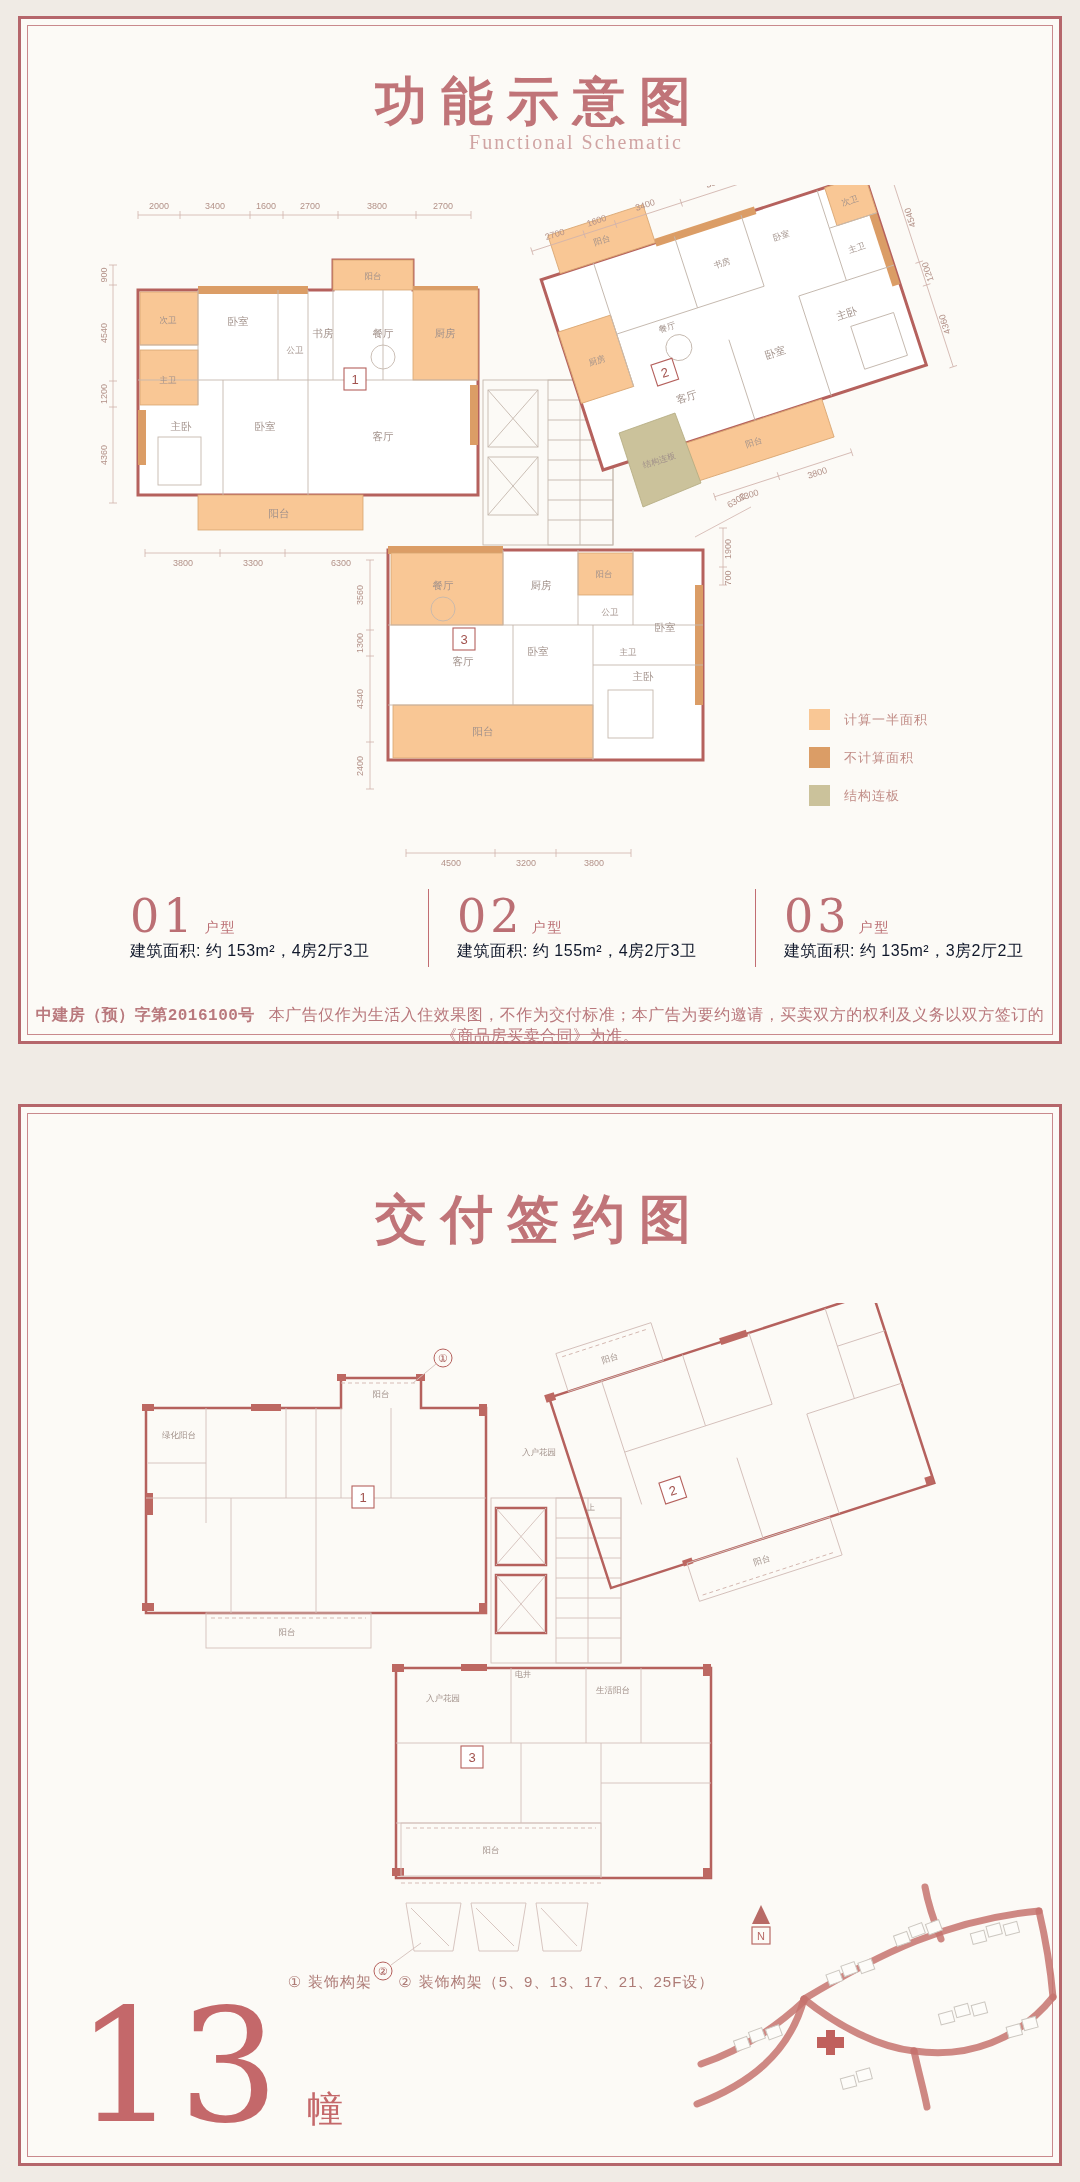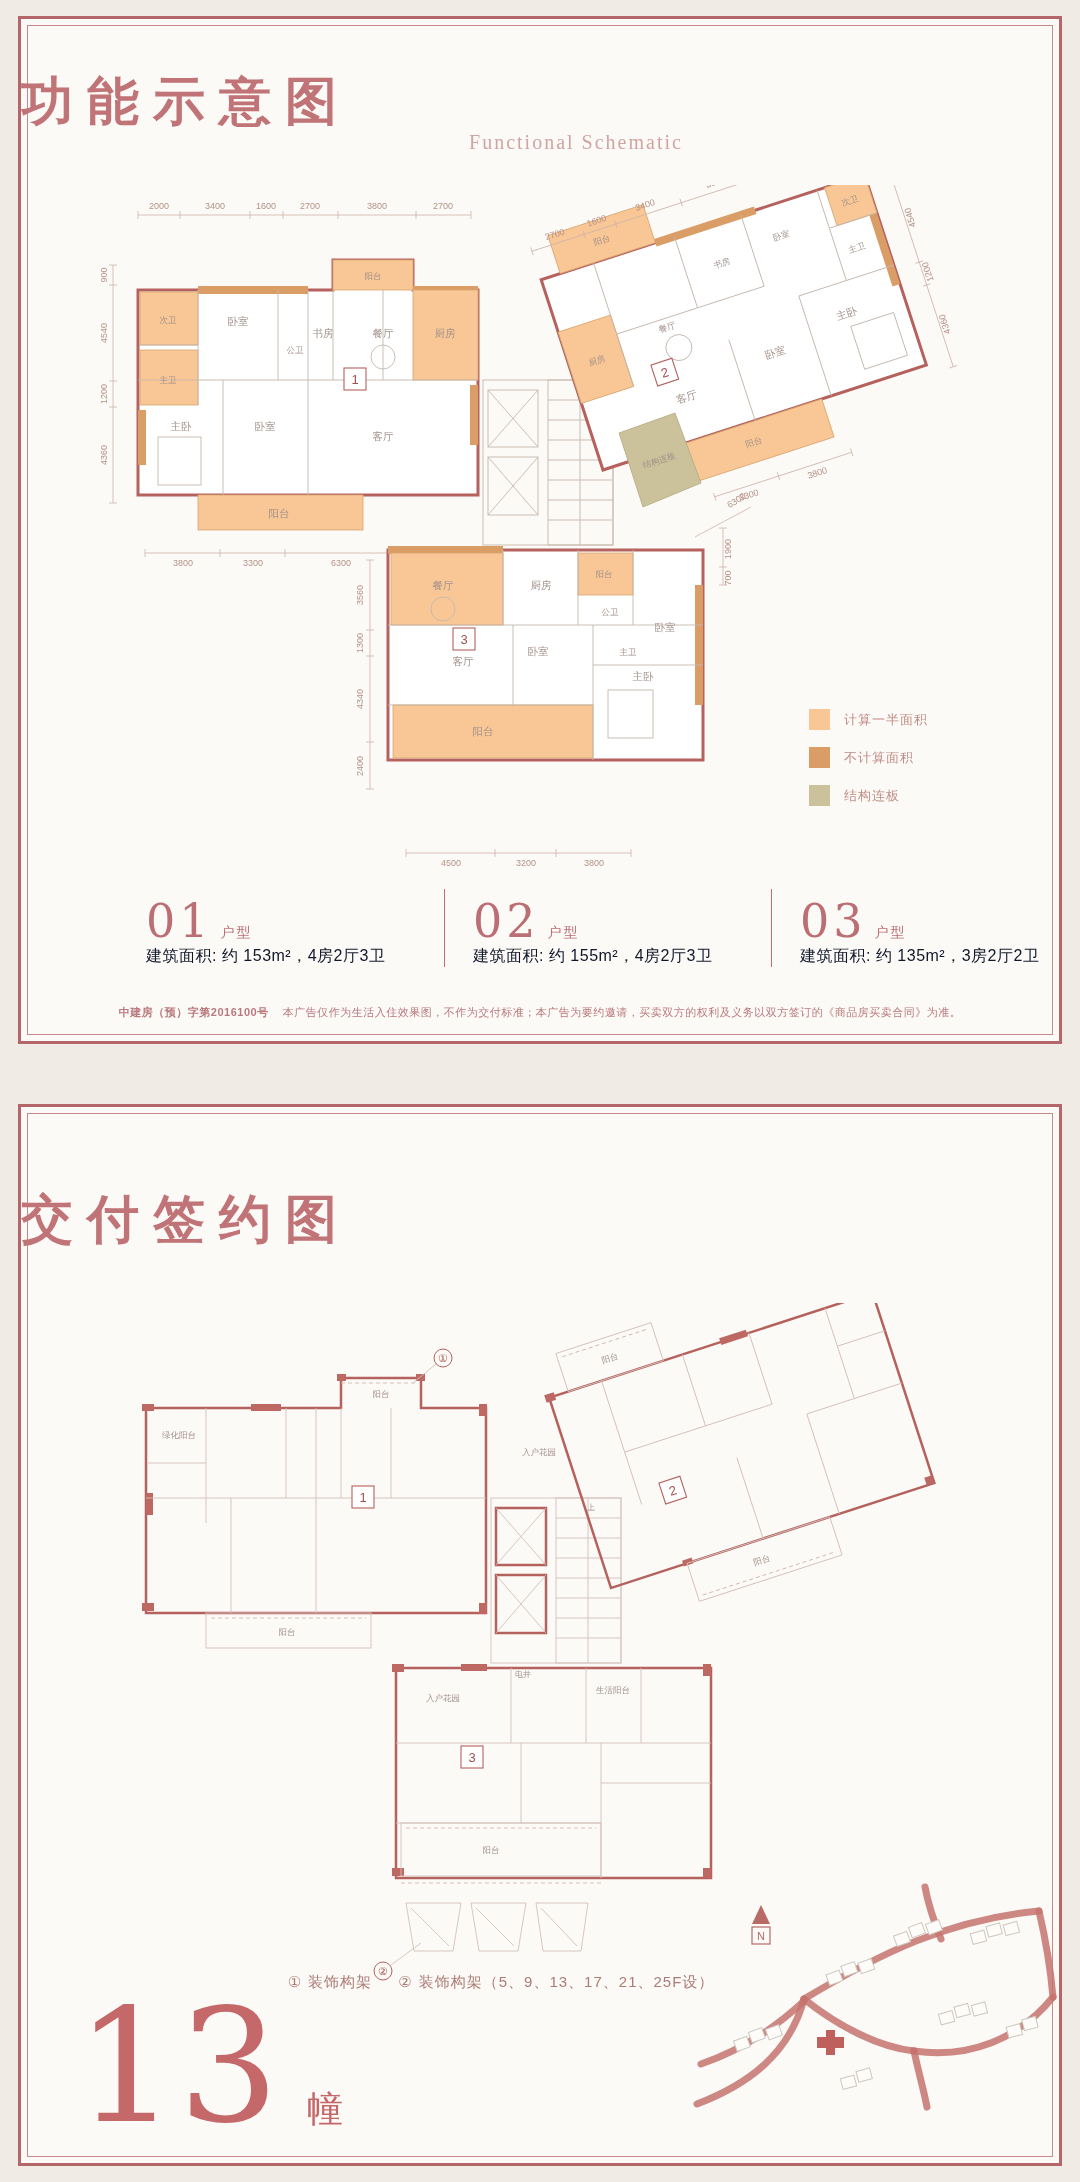--- a/index.html
+++ b/index.html
@@ -6,46 +6,46 @@
   body{
     width:1080px;height:2182px;position:relative;
     background:#f0ebe5;
     font-family:"Liberation Sans", sans-serif;
     -webkit-font-smoothing:antialiased;
   }
   .panel{position:absolute;left:18px;width:1038px;background:#fcfaf6;border:3px solid #b5666b;}
   .panel-inner{position:absolute;inset:6px;border:1px solid #c9898c;pointer-events:none;}
   #panel1{top:16px;height:1022px;}
   #panel2{top:1104px;height:1056px;}
-  .title{position:absolute;width:100%;text-align:left;color:#c07478;
+  .title{position:absolute;width:100%;text-align:center;color:#c07478;
          font-size:52px;letter-spacing:14px;font-weight:600;}
   .subtitle{position:absolute;width:100%;text-align:center;color:#d0a4a3;
          font-size:20px;letter-spacing:2px;font-family:"Liberation Serif",serif;padding-left:36px;}
   #panel1 .title{top:48px;}
   #panel1 .subtitle{top:112px;}
   #panel2 .title{top:78px;}
   #panel2 .subtitle{top:142px;}
   .plan-svg{position:absolute;}
   
   .legend{position:absolute;left:788px;top:690px;}
   .legend-row{display:flex;align-items:center;margin-bottom:17px;}
   .legend-swatch{width:21px;height:21px;margin-right:14px;}
   .lg1{background:#f9c795;}
   .lg2{background:#db9d66;}
   .lg3{background:#cbc29b;}
   .legend-label{font-size:13px;color:#c18d87;letter-spacing:1px;}
   
-  .units-row{position:absolute;top:868px;left:125px;display:flex;align-items:flex-end;}
+  .units-row{position:absolute;top:868px;left:109px;display:flex;align-items:center;}
   .unit-col{width:270px;padding-right:10px;}
   .unit-head{display:flex;align-items:baseline;color:#bb6f74;}
   .unit-num{font-family:"DejaVu Serif","Liberation Serif",serif;font-size:46px;line-height:1;letter-spacing:4px;}
   .unit-suffix{font-size:14px;margin-left:8px;letter-spacing:2px;}
   .unit-desc{margin-top:2px;font-size:16px;color:#0f172a;letter-spacing:0.5px;}
   .unit-divider{width:1px;background:#c26d72;margin:2px 28px 0 18px;height:78px;}
-  .disclaimer{position:absolute;top:986px;width:100%;text-align:center;font-size:11px;color:#b9797d;letter-spacing:0.5px;}
+  .disclaimer{position:absolute;top:986px;width:100%;text-align:center;font-size:16px;color:#b9797d;letter-spacing:0.5px;font-family:Liberation Mono, monospace;}
   .disclaimer b{font-weight:700;margin-right:14px;}
   
   .notes{position:absolute;top:866px;left:170px;width:620px;text-align:center;
          font-size:15px;color:#ad7b76;letter-spacing:1px;}
   .notes span{margin:0 3px;}
   .big-num-wrap{position:absolute;left:55px;top:880px;color:#c4686a;}
   .big-num{font-family:"DejaVu Serif","Liberation Serif",serif;font-size:158px;line-height:1;letter-spacing:2px;text-align:center;}
   .big-unit{font-size:36px;margin-left:26px;vertical-align:baseline;}
   
   text{font-family:"Liberation Sans",sans-serif;}

